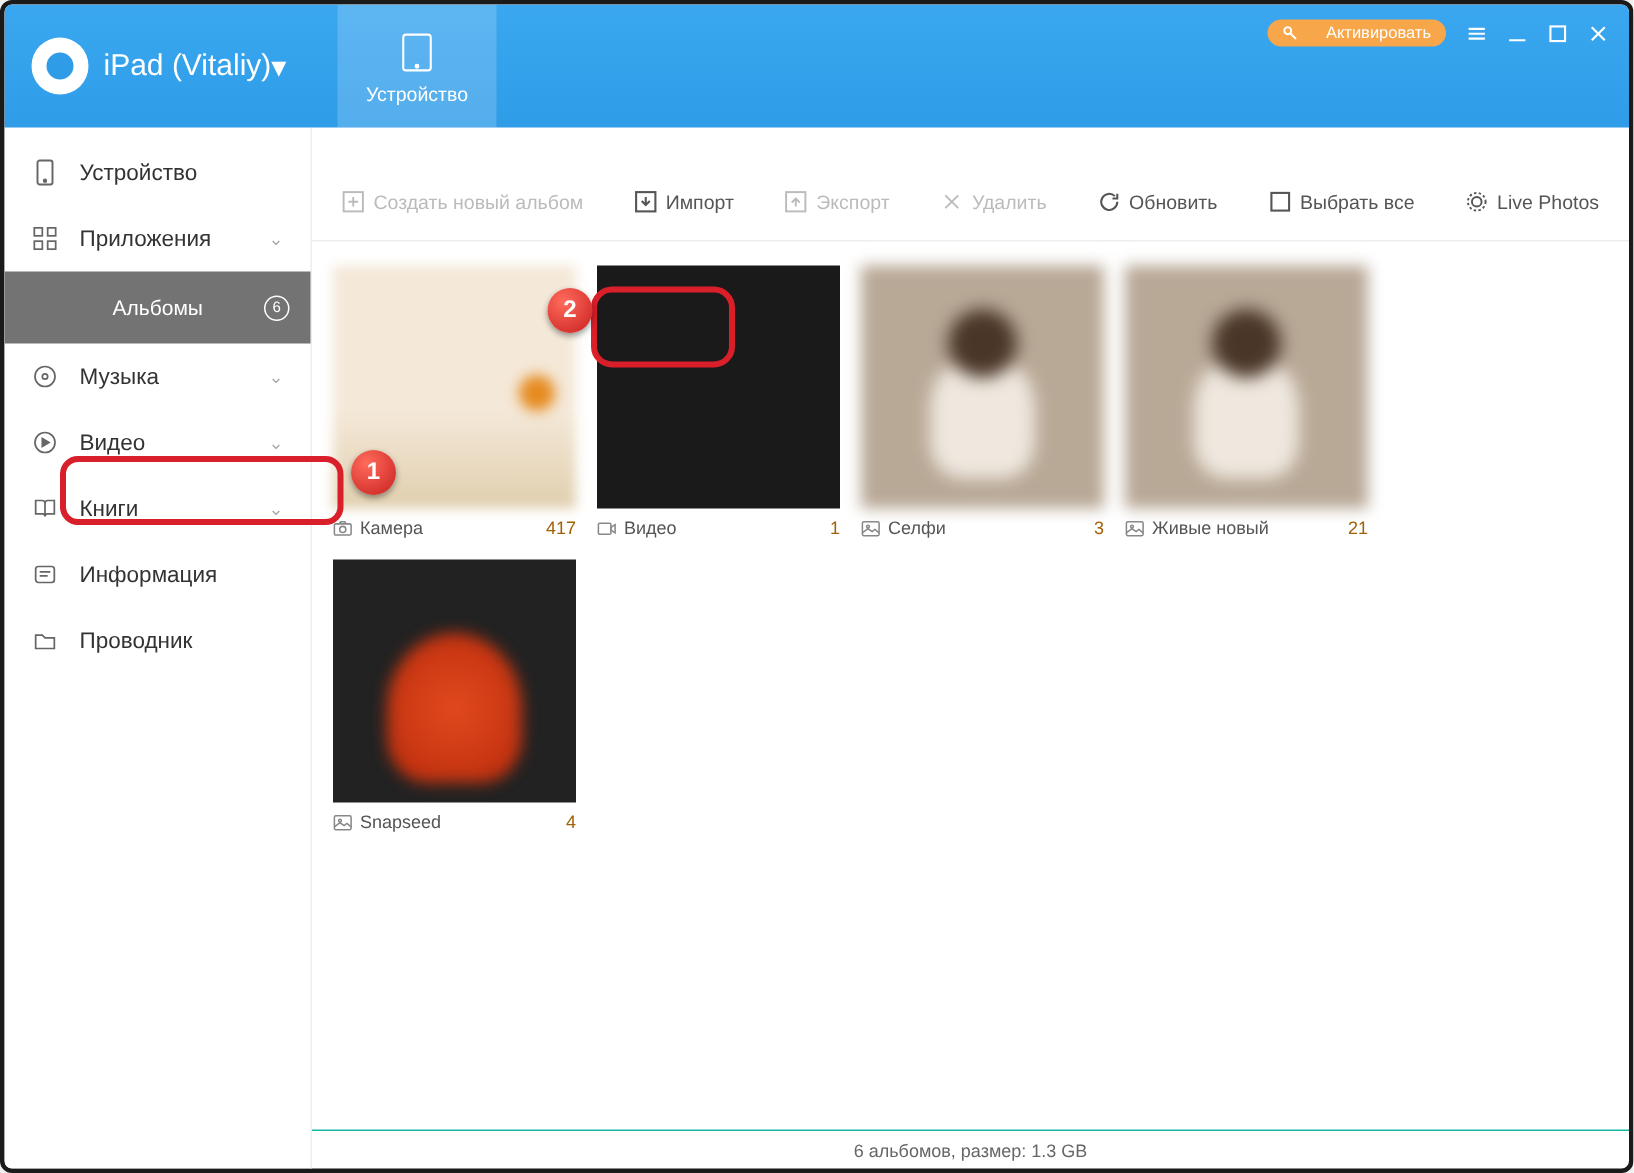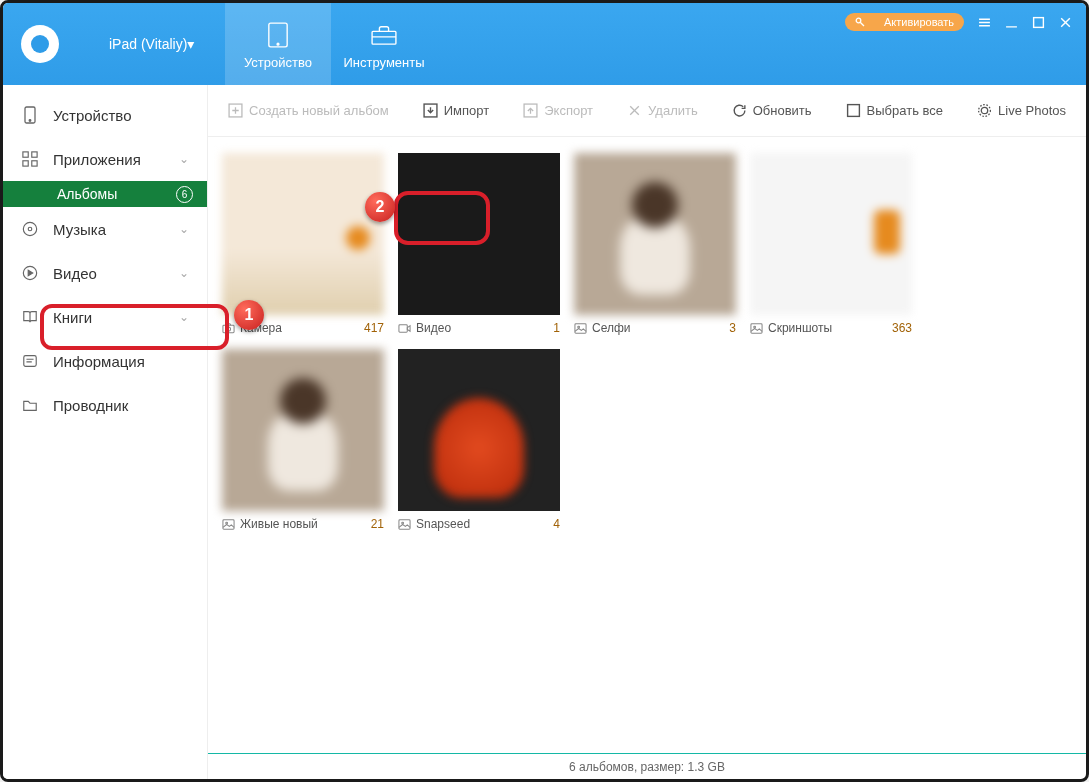--- a/index.html
+++ b/index.html
@@ -2,39 +2,39 @@
 <html><head>
 <meta charset="utf-8">
 <style>
 * { margin: 0; padding: 0; box-sizing: border-box; font-family: "Segoe UI", Arial, sans-serif; }
 body { background: #f0f0f0; display: flex; justify-content: center; align-items: center; min-height: 100vh; }
 .window { width: 1089px; height: 782px; border: 3px solid #1a1a1a; border-radius: 8px; overflow: hidden; background: #fff; position: relative; }
 .titlebar { height: 82px; background: linear-gradient(#3aa7f0, #2f9ce8); display: flex; align-items: stretch; color: #fff; position: relative; }
 .logo-area { display: flex; align-items: center; gap: 10px; padding: 0 18px; width: 222px; }
 .logo-eye { width: 38px; height: 38px; border-radius: 50%; background: #fff; position: relative; display: flex; align-items: center; justify-content: center; }
 .logo-eye::before { content: ""; width: 18px; height: 18px; border-radius: 50%; background: #2f9ce8; }
-.device-label { font-size: 14px; display: flex; align-items: center; gap: 0; cursor: pointer; margin-left: 40px; }
+.device-label { font-size: 20px; display: flex; align-items: center; gap: 0; cursor: pointer; }
 .top-tabs { display: flex; align-items: stretch; }
 .top-tab { width: 106px; display: flex; flex-direction: column; align-items: center; justify-content: center; gap: 4px; font-size: 13px; cursor: pointer; }
 .top-tab.active { background: rgba(255,255,255,0.18); }
 .tab-icon { width: 28px; height: 32px; display: flex; align-items: center; justify-content: center; }
 .win-controls { position: absolute; top: 10px; right: 14px; display: flex; align-items: center; gap: 14px; }
 .activate-btn { background: #f7a64a; color: #fff; font-size: 11px; padding: 3px 10px; border-radius: 9px; display: flex; align-items: center; gap: 19px; cursor: pointer; }
 .wc { width: 13px; height: 13px; stroke: #fff; stroke-width: 1.3; cursor: pointer; }
 .body { display: flex; height: calc(100% - 82px); }
 .sidebar { width: 222px; border-right: 1px solid #eee; background: #fff; padding-top: 8px; }
 .side-item { display: flex; align-items: center; height: 44px; padding: 0 18px; font-size: 15px; color: #333; gap: 14px; cursor: pointer; position: relative; }
 .side-item .chev { margin-left: auto; color: #aaa; font-size: 12px; }
 .side-item.photo { color: #2f9ce8; }
-.side-sub { display: flex; align-items: center; height: 26px; padding-left: 54px; padding-right: 14px; font-size: 14px; background: #15803d; color: #fff; cursor: pointer; }
+.side-sub { display: flex; align-items: center; height: 48px; padding-left: 72px; padding-right: 14px; font-size: 14px; background: #737373; color: #fff; cursor: pointer; }
 .side-sub .badge { margin-left: auto; width: 17px; height: 17px; border: 1.5px solid #fff; border-radius: 50%; font-size: 10px; display: flex; align-items: center; justify-content: center; }
 .si-icon { width: 18px; height: 18px; display: flex; align-items: center; justify-content: center; color: #666; flex-shrink: 0; }
 .side-item.photo .si-icon { color: #2f9ce8; }
 .main { flex: 1; display: flex; flex-direction: column; }
-.toolbar { height: 52px; border-bottom: 1px solid #eee; display: flex; align-items: center; padding: 0 10px; gap: 14px; }
+.toolbar { height: 52px; border-bottom: 1px solid #eee; display: flex; align-items: center; padding: 0 10px; gap: 14px; margin-top: 24px; }
 .tb-item { display: flex; align-items: center; gap: 6px; font-size: 13px; color: #bbb; padding: 6px 10px; cursor: pointer; white-space: nowrap; }
 .tb-item.enabled { color: #555; }
 .tb-ic { width: 15px; height: 15px; }
 .content { flex: 1; padding: 16px 14px 6px 14px; overflow: auto; }
 .grid { display: flex; flex-wrap: wrap; gap: 14px 14px; }
 .album { width: 162px; }
 .thumb { width: 162px; height: 162px; background: #ddd; position: relative; overflow: hidden; }
 .alb-label { display: flex; align-items: center; gap: 5px; margin-top: 6px; font-size: 12px; color: #555; }
 .alb-label .cnt { margin-left: auto; color: #a16207; }
 .alb-ic { width: 13px; height: 13px; color: #888; flex-shrink: 0; }
@@ -77,30 +77,20 @@
     <div class="top-tabs">
       <div class="top-tab active">
         <span class="tab-icon">
           <svg viewBox="0 0 24 30" width="22" height="28" fill="none" stroke="#fff" stroke-width="1.5">
               <rect x="2" y="2" width="20" height="26" rx="2"></rect>
               <circle cx="12" cy="25" r="1" fill="#fff"></circle>
             </svg>
         </span>
         <span>Устройство</span>
       </div>
-      <div class="top-tab">
-        <span class="tab-icon">
-          <svg viewBox="0 0 30 24" width="28" height="22" fill="none" stroke="#fff" stroke-width="1.5">
-              <rect x="2" y="8" width="26" height="14" rx="1"></rect>
-              <path d="M10 8V5a2 2 0 012-2h6a2 2 0 012 2v3"></path>
-              <line x1="2" y1="14" x2="28" y2="14"></line>
-            </svg>
-        </span>
-        <span>Инструменты</span>
-      </div>
     </div>
     <div class="win-controls">
       <div class="activate-btn">
         <svg width="10" height="10" viewBox="0 0 10 10" fill="none" stroke="#fff" stroke-width="1.3">
             <circle cx="3.5" cy="3.5" r="2.3"></circle>
             <path d="M5.2 5.2 9 9"></path>
           </svg>
         <span>Активировать</span>
       </div>
       <svg class="wc" viewBox="0 0 12 12">
@@ -280,32 +270,20 @@
                 <span class="alb-ic"><svg viewBox="0 0 14 14" width="13" height="13" fill="none" stroke="currentColor" stroke-width="1.1">
                     <rect x="1" y="2" width="12" height="10" rx="1"></rect>
                     <circle cx="5" cy="5.5" r="1"></circle>
                     <path d="M1 10l4-3 3 2 2-1.5 3 2.5"></path>
                   </svg></span>
                 <span>Селфи</span>
                 <span class="cnt">3</span>
               </div>
             </div>
             <div class="album">
-              <div class="thumb t-scr"></div>
-              <div class="alb-label">
-                <span class="alb-ic"><svg viewBox="0 0 14 14" width="13" height="13" fill="none" stroke="currentColor" stroke-width="1.1">
-                    <rect x="1" y="2" width="12" height="10" rx="1"></rect>
-                    <circle cx="5" cy="5.5" r="1"></circle>
-                    <path d="M1 10l4-3 3 2 2-1.5 3 2.5"></path>
-                  </svg></span>
-                <span>Скриншоты</span>
-                <span class="cnt">363</span>
-              </div>
-            </div>
-            <div class="album">
               <div class="thumb t-live"></div>
               <div class="alb-label">
                 <span class="alb-ic"><svg viewBox="0 0 14 14" width="13" height="13" fill="none" stroke="currentColor" stroke-width="1.1">
                     <rect x="1" y="2" width="12" height="10" rx="1"></rect>
                     <circle cx="5" cy="5.5" r="1"></circle>
                     <path d="M1 10l4-3 3 2 2-1.5 3 2.5"></path>
                   </svg></span>
                 <span>Живые новый</span>
                 <span class="cnt">21</span>
               </div>

